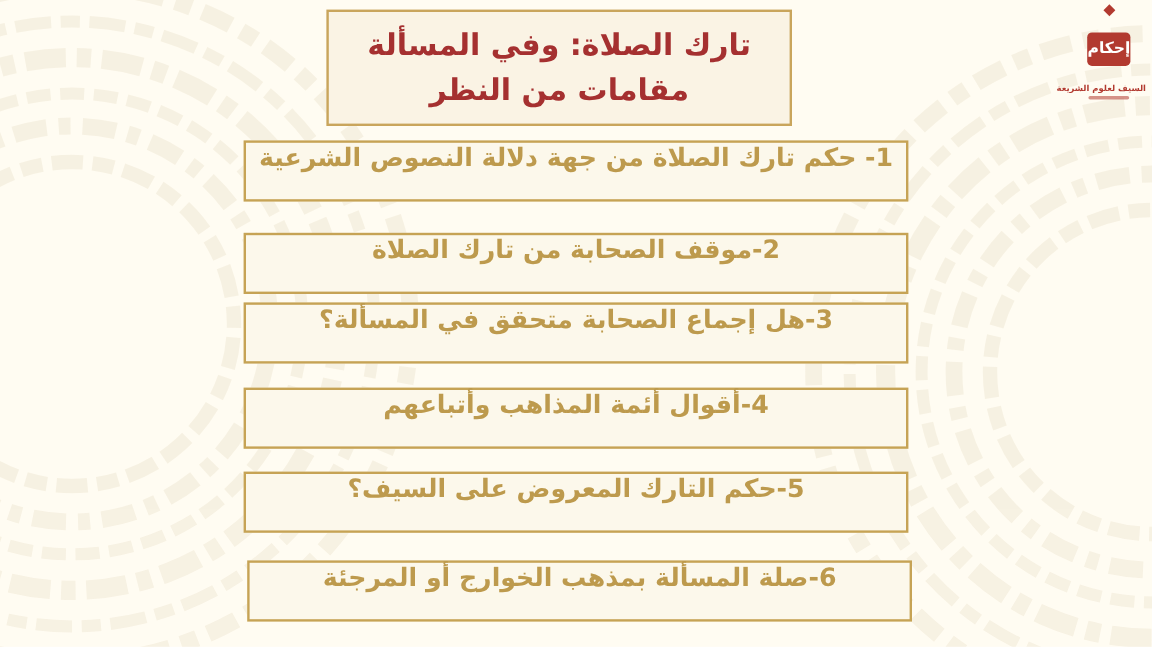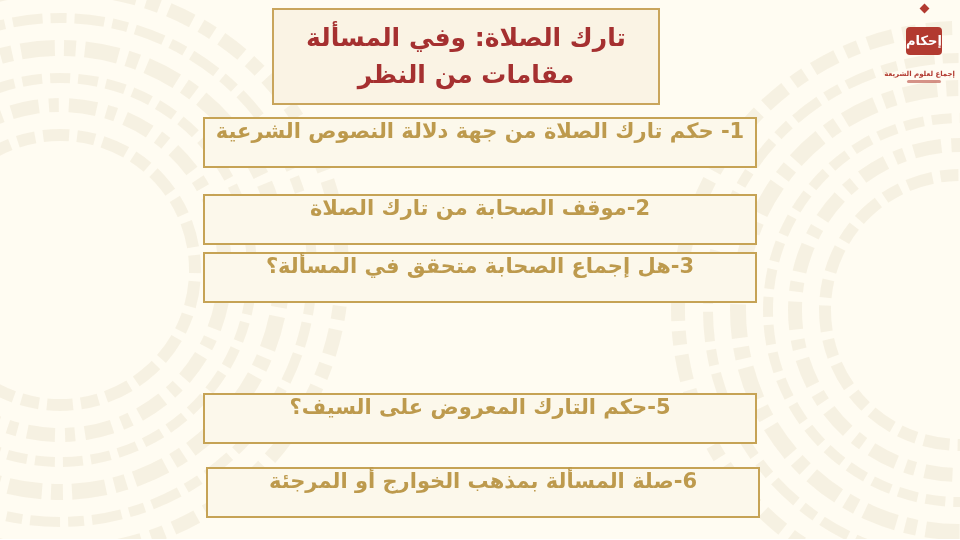--- a/index.html
+++ b/index.html
@@ -90,21 +90,21 @@
   .logo-square {
     width: 36px;
     height: 28px;
     margin: 15px auto;
     background: #B23A30;
     border-radius: 4px;
     color: #FFFFFF;
     font-weight: bold;
     font-size: 13px;
     line-height: 28px;
-    text-align: center;
+    text-align: right;
     direction: rtl;
   }
   .logo-tagline {
     margin-top: 3px;
     color: #B23A30;
     font-weight: bold;
     font-size: 7px;
     direction: rtl;
     white-space: nowrap;
   }
@@ -149,27 +149,30 @@
 
   <div class="item item-1">
     <span>1- حكم تارك الصلاة من جهة دلالة النصوص الشرعية</span>
   </div>
   <div class="item item-2">
     <span>2-موقف الصحابة من تارك الصلاة</span>
   </div>
   <div class="item item-3">
     <span>3-هل إجماع الصحابة متحقق في المسألة؟</span>
   </div>
+  <div class="item item-4">
+    <span>4-أقوال أئمة المذاهب وأتباعهم</span>
+  </div>
   <div class="item item-5">
     <span>5-حكم التارك المعروض على السيف؟</span>
   </div>
   <div class="item item-6">
     <span>6-صلة المسألة بمذهب الخوارج أو المرجئة</span>
   </div>
 
   <div class="logo">
     <div class="logo-finial"></div>
     <div class="logo-square">إحكام</div>
-    <div class="logo-tagline">إجماع لعلوم الشريعة</div>
+    <div class="logo-tagline">السيف لعلوم الشريعة</div>
     <div class="logo-subline"></div>
   </div>
 
 </div>
 
 </body></html>

